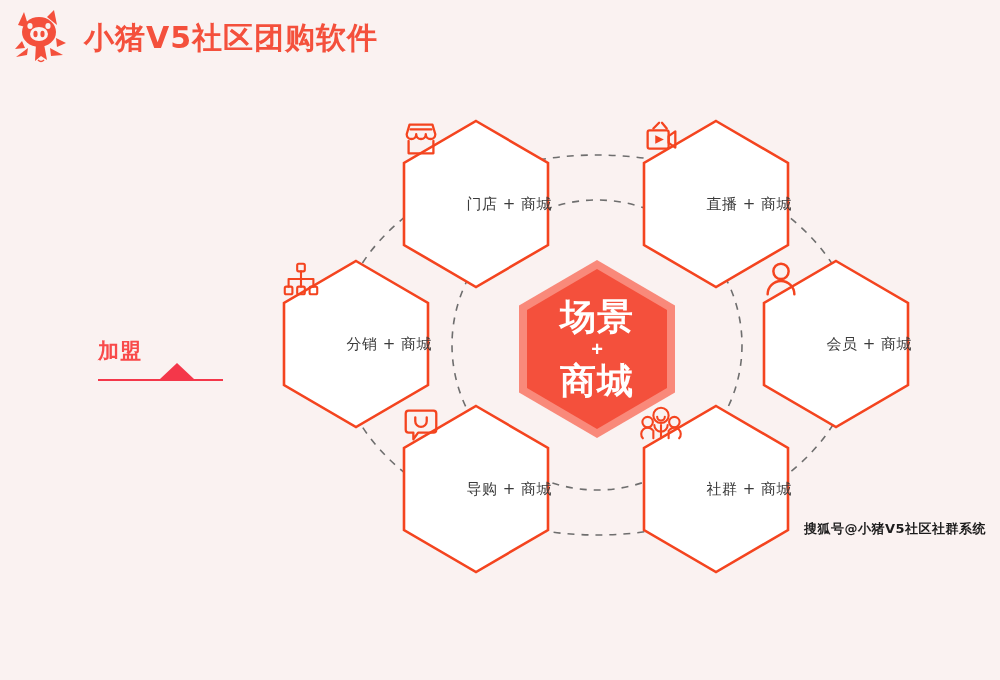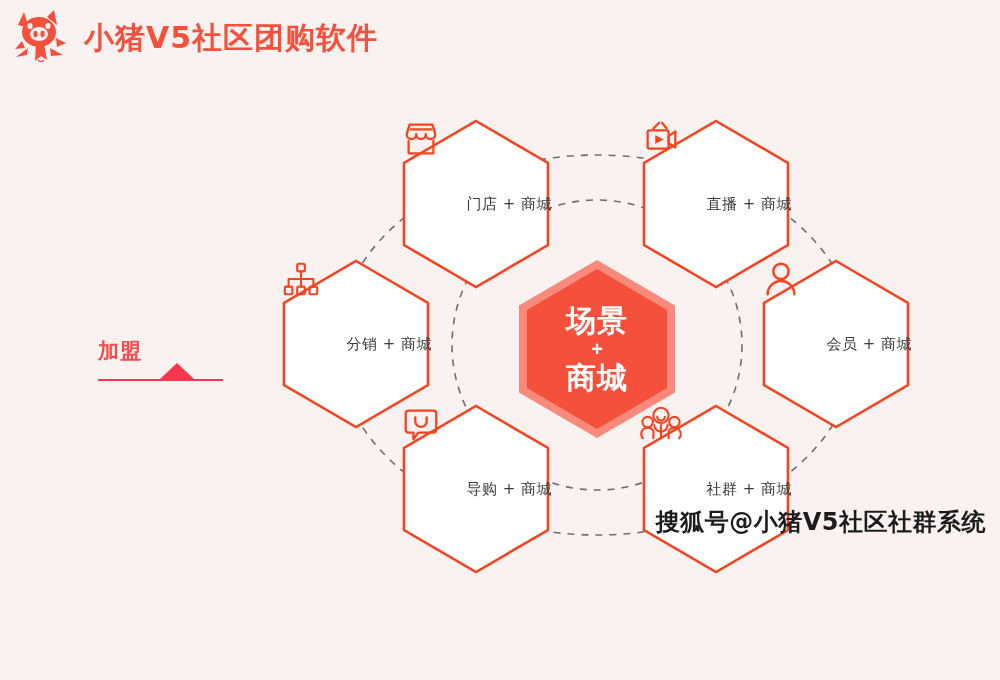--- a/index.html
+++ b/index.html
@@ -99,37 +99,37 @@
   #hex-center .center-inner {
     position: absolute; left: 0; top: 0;
     width: 162px; height: 182px;
     display: flex;
     flex-direction: column;
     align-items: center;
     justify-content: center;
     color: #ffffff;
   }
   #hex-center .c-line {
-    font-size: 30px;
+    font-size: 36px;
     font-weight: bold;
     line-height: 1.18;
     letter-spacing: 1px;
     font-family: "DejaVu Sans", "Liberation Sans", sans-serif;
   }
   #hex-center .c-plus {
     font-size: 20px;
     font-weight: bold;
     line-height: 1.1;
   }
 
   
   #watermark {
     position: absolute;
     right: 14px; bottom: 14px;
-    font-size: 24px;
+    font-size: 13px;
     color: #1c1c1c;
     font-weight: bold;
     letter-spacing: 0.5px;
     white-space: nowrap;
     font-family: "DejaVu Sans", "Liberation Sans", sans-serif;
   }
 </style>
 </head>
 <body>
 

